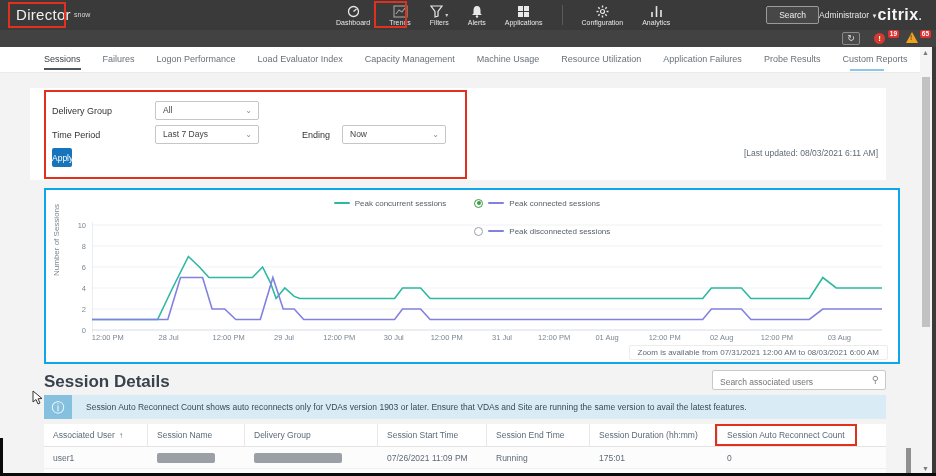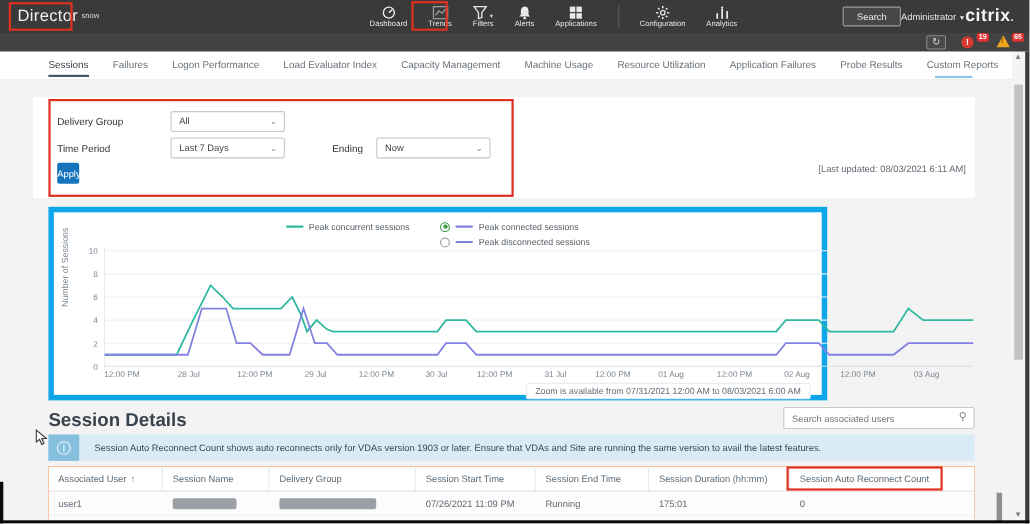--- a/index.html
+++ b/index.html
@@ -43,46 +43,46 @@
 
   
   .filter-panel { position:absolute; left:30px; top:88px; width:856px; height:92px; background:#fff; }
   .flabel { position:absolute; font-size:9px; color:#333; }
   .fselect { position:absolute; width:104px; height:19px; border:1px solid #c6c6c6; border-radius:2px; background:#fff; font-size:8.5px; color:#444; line-height:17px; padding-left:7px; cursor:pointer; }
   .fselect .chev { position:absolute; right:6px; top:0; color:#8a8a8a; font-size:8px; }
   .apply-btn { position:absolute; left:22px; top:60px; width:20px; height:19px; background:#1574bb; border:none; border-radius:2px; color:#fff; font-size:8.5px; cursor:pointer; font-family:inherit; }
   .last-updated { position:absolute; right:58px; top:148px; font-size:8.5px; color:#5f6a75; }
 
   
-  .chart-panel { position:absolute; left:44px; top:188px; width:708px; height:176px; background:#fff; border:5px solid #0ea5e9; }
+  .chart-panel { position:absolute; left:44px; top:188px; width:856px; height:176px; background:#fff; border:2px solid #0ea5e9; }
   .legend { position:absolute; left:0; top:7px; width:100%; display:flex; justify-content:center; gap:28px; }
   .leg-simple { display:flex; align-items:center; gap:5px; height:12px; }
   .leg-swatch { width:16px; height:2px; border-radius:1px; }
   .leg-label { font-size:8px; color:#555e66; }
-  .leg-radio-col { display:flex; flex-direction:column; gap:2px; }
+  .leg-radio-col { display:flex; flex-direction:column; gap:16px; }
   .leg-radio-row { display:flex; align-items:center; gap:5px; height:12px; cursor:pointer; }
   .radio { width:9px; height:9px; border:1px solid #9aa0a6; border-radius:50%; position:relative; background:#fff; }
   .radio.sel { border-color:#3d9c46; }
   .radio.sel:after { content:""; position:absolute; left:1.5px; top:1.5px; width:4px; height:4px; border-radius:50%; background:#3d9c46; }
   .ylab { position:absolute; left:6px; top:86px; font-size:8px; color:#7a8691; transform:rotate(-90deg); transform-origin:left top; white-space:nowrap; }
   .ytick { position:absolute; font-size:7.5px; color:#7a8691; width:22px; text-align:right; }
   .xtick { position:absolute; font-size:7.5px; color:#7a8691; top:143px; transform:translateX(-50%); white-space:nowrap; }
   .zoom-note { position:absolute; right:10px; top:155px; font-size:8px; color:#5f6a75; background:#fff; border:1px solid #ececec; border-radius:2px; padding:2px 8px; }
 
   
   .sd-title { position:absolute; left:44px; top:372px; font-size:17px; font-weight:bold; color:#39434d; }
   .sd-search { position:absolute; left:712px; top:370px; width:174px; height:20px; border:1px solid #c9c9c9; border-radius:2px; background:#fff; }
   .sd-search input { border:none; outline:none; width:150px; height:18px; font-size:8.5px; padding-left:7px; color:#555; font-family:inherit; background:transparent; }
   .sd-search .mag { position:absolute; right:6px; top:3px; font-size:10px; color:#8a8a8a; }
   .info-banner { position:absolute; left:44px; top:395px; width:842px; height:24px; background:#d9ecf6; display:flex; align-items:center; }
   .info-iconbox { width:28px; height:24px; background:#85c0de; display:flex; align-items:center; justify-content:center; margin-right:14px; }
   .info-glyph { color:#fff; font-size:13px; line-height:13px; }
   .info-text { font-size:8.5px; color:#3a4a56; }
 
-  .tablewrap { position:absolute; left:44px; top:424px; width:842px; height:50px; background:#f97316; overflow:hidden; }
+  .tablewrap { position:absolute; left:44px; top:424px; width:842px; height:50px; background:#737373; overflow:hidden; }
   .thead { display:flex; height:23px; border-bottom:1px solid #e3e3e3; background:#fff; }
   .th { font-size:8.5px; color:#5a6a77; padding-left:9px; display:flex; align-items:center; border-right:1px solid #e8e8e8; white-space:nowrap; overflow:hidden; }
   .th:last-child { border-right:none; }
   .sort-arrow { margin-left:4px; font-size:8px; color:#5a6a77; }
   .trow { display:flex; height:22px; border-bottom:1px solid #f0f0f0; background:#fcfcfd; }
   .td { font-size:8.5px; color:#5f6a75; padding-left:9px; display:flex; align-items:center; white-space:nowrap; overflow:hidden; }
   .redact { height:10px; background:#9aa0a6; border-radius:2px; }
 
   
   .annot { position:absolute; border:2px solid #e0301e; pointer-events:none; }

